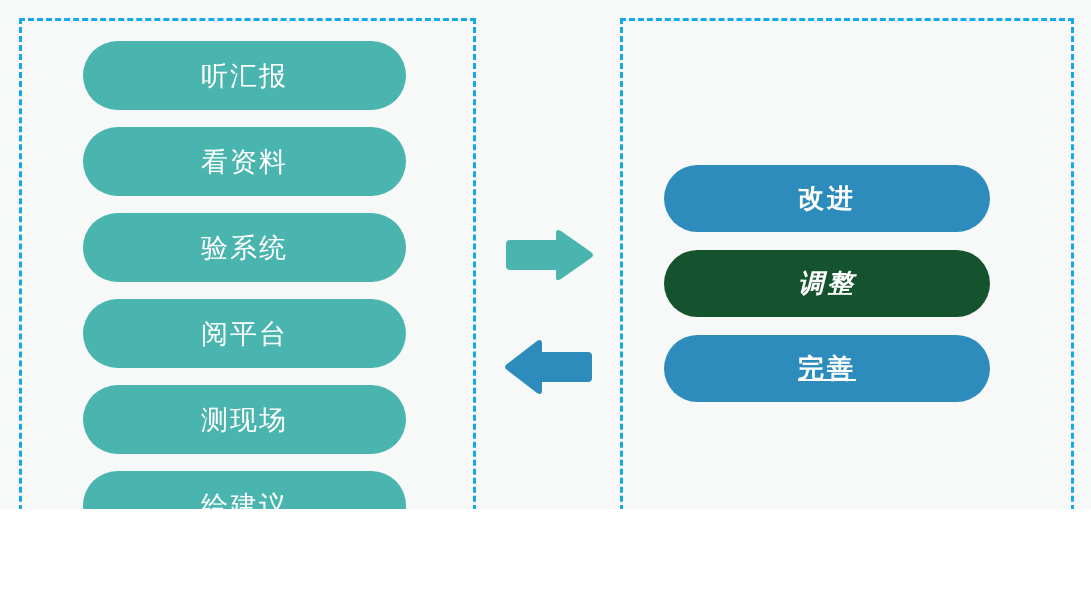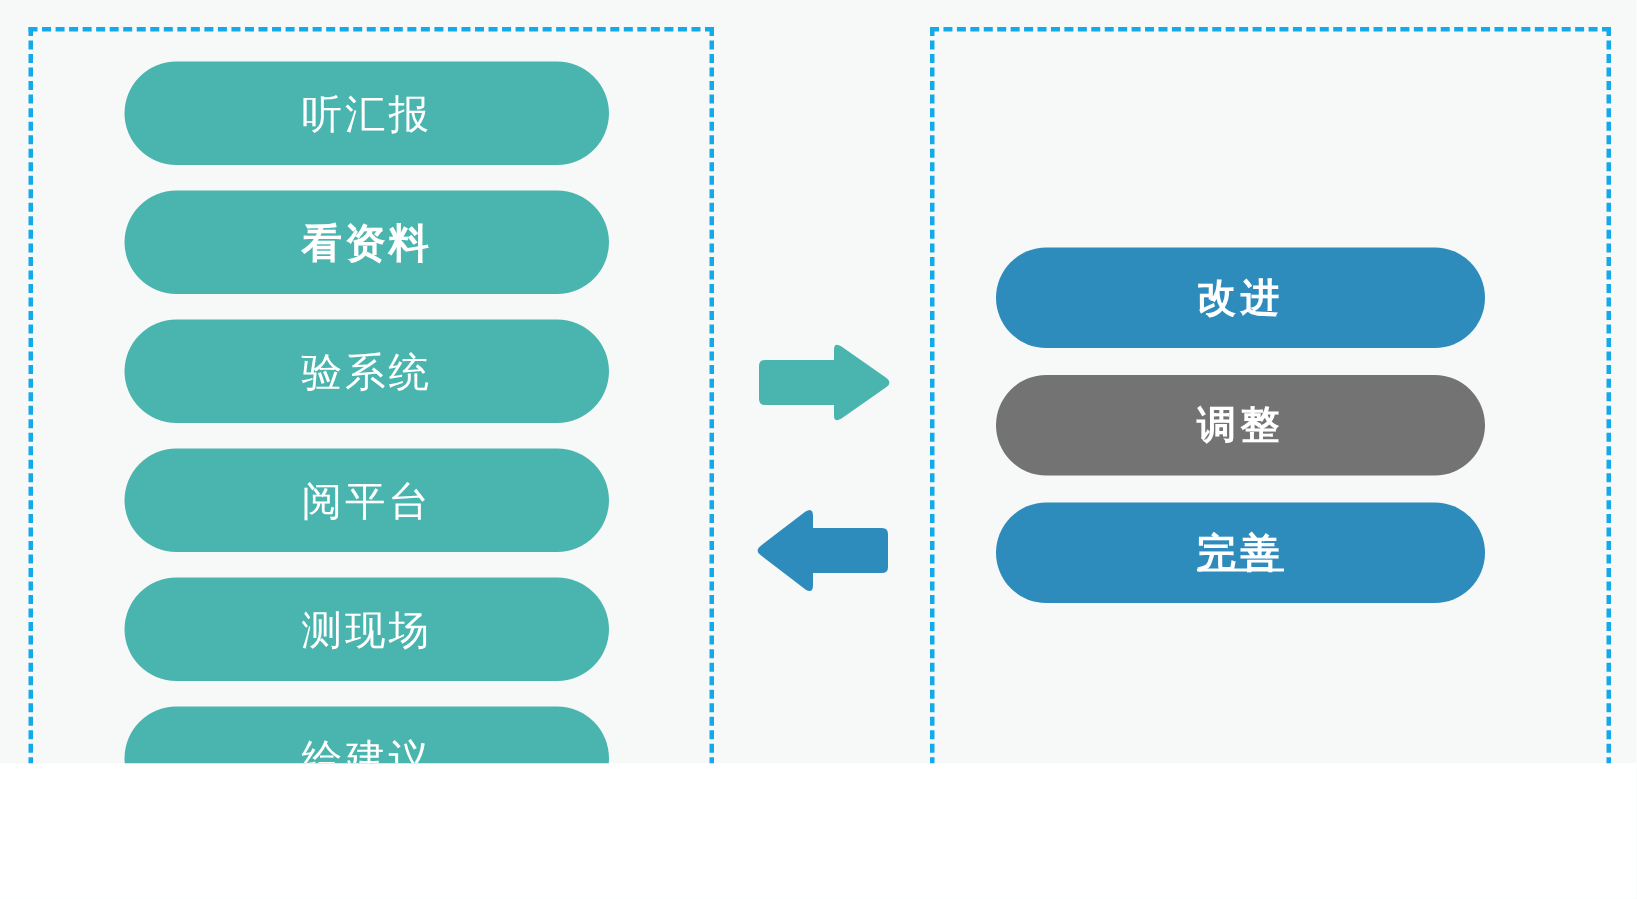--- a/index.html
+++ b/index.html
@@ -105,21 +105,21 @@
 </style>
 </head>
 <body>
 
 <div id="canvas" style="background: rgb(247, 249, 249);">
 
   <div id="left-group" class="group-box" style="border-color: rgb(20, 169, 232);"></div>
 
   <div id="left-stack" class="pill-stack">
     <div class="pill teal" style="background: rgb(74, 181, 174); color: rgb(255, 255, 255);">听汇报</div>
-    <div class="pill teal" style="background: rgb(74, 181, 174); color: rgb(255, 255, 255); font-weight: bold;">看资料</div>
+    <div class="pill teal" style="background: rgb(74, 181, 174); color: rgb(255, 255, 255);">看资料</div>
     <div class="pill teal" style="background: rgb(74, 181, 174); color: rgb(255, 255, 255);">验系统</div>
     <div class="pill teal" style="background: rgb(74, 181, 174); color: rgb(255, 255, 255);">阅平台</div>
     <div class="pill teal" style="background: rgb(74, 181, 174); color: rgb(255, 255, 255);">测现场</div>
     <div class="pill teal" style="background: rgb(74, 181, 174); color: rgb(255, 255, 255);">给建议</div>
   </div>
 
   <div id="arrow-right" class="arrow">
     <svg viewBox="0 0 90 54" xmlns="http://www.w3.org/2000/svg">
       <path d="M2 16 Q2 12 6 12 L52 12 L52 5 Q52 0 57 3 L87 24 Q91 27 87 30 L57 51 Q52 54 52 49 L52 42 L6 42 Q2 42 2 38 Z" fill="#4ab5ae"></path>
     </svg>
@@ -128,17 +128,17 @@
   <div id="arrow-left" class="arrow">
     <svg viewBox="0 0 90 58" xmlns="http://www.w3.org/2000/svg">
       <path d="M88 18 Q88 14 84 14 L38 14 L38 6 Q38 0 33 3 L3 26 Q-1 29 3 32 L33 55 Q38 58 38 52 L38 44 L84 44 Q88 44 88 40 Z" fill="#2d8cbc"></path>
     </svg>
   </div>
 
   <div id="right-group" class="group-box" style="border-color: rgb(20, 169, 232);"></div>
 
   <div id="right-stack" class="pill-stack">
     <div class="pill blue" style="background: rgb(45, 140, 188); color: rgb(255, 255, 255);">改进</div>
-    <div class="pill blue" style="background: #737373; color: rgb(255, 255, 255);">调整</div>
+    <div class="pill blue" style="background: #14532d; color: rgb(255, 255, 255); font-style: italic;">调整</div>
     <div class="pill blue" style="background: rgb(45, 140, 188); color: rgb(255, 255, 255);">完善</div>
   </div>
 
 </div>
 
 </body></html>

